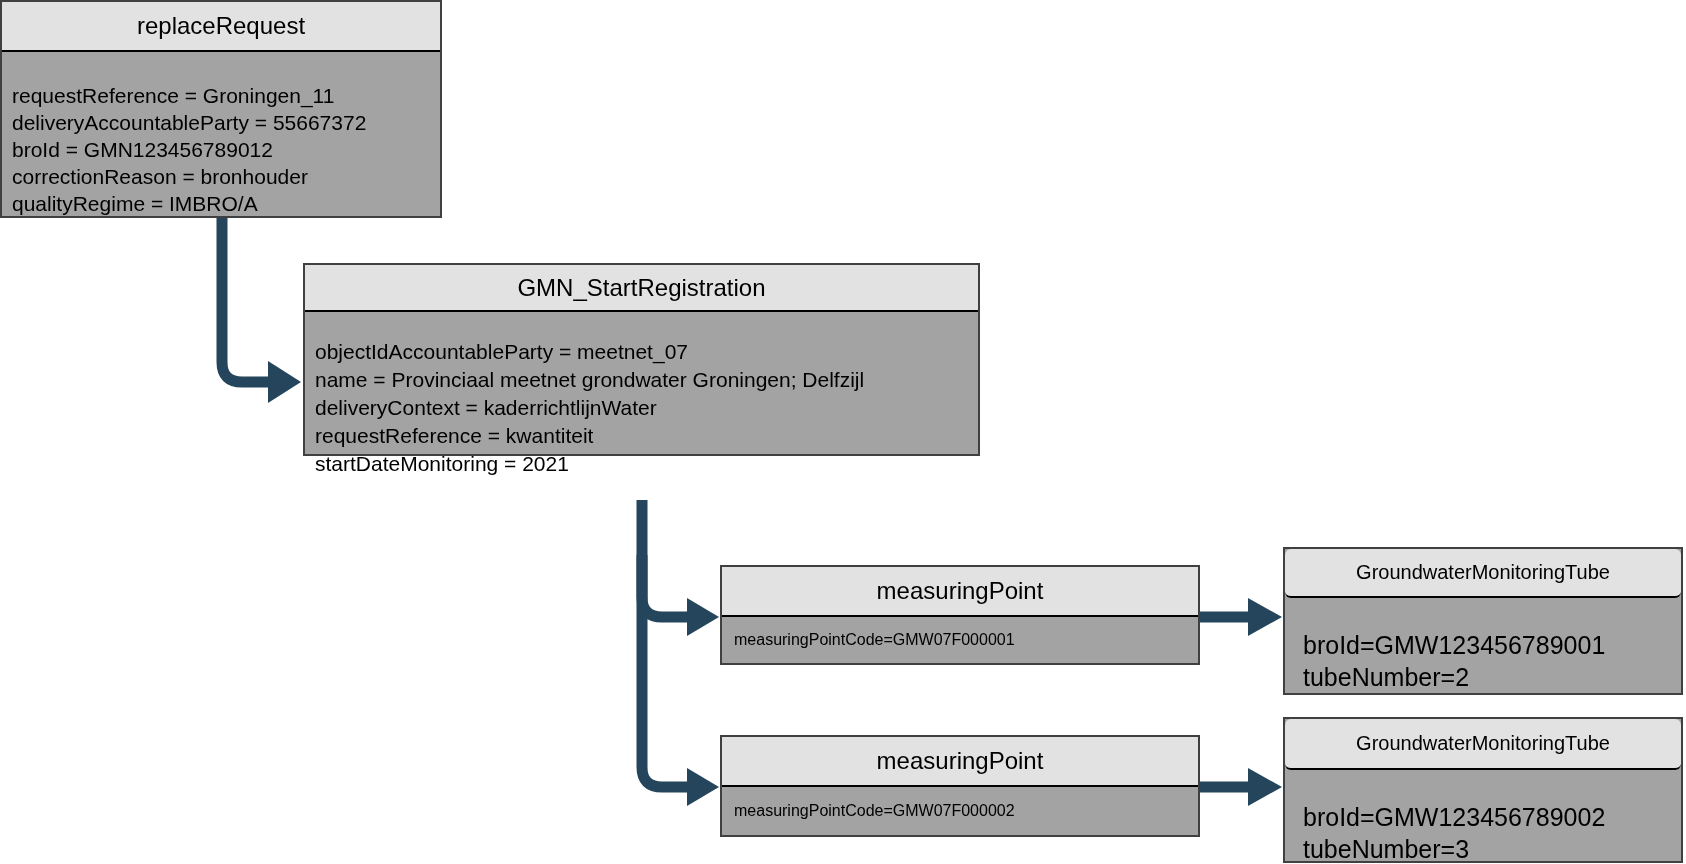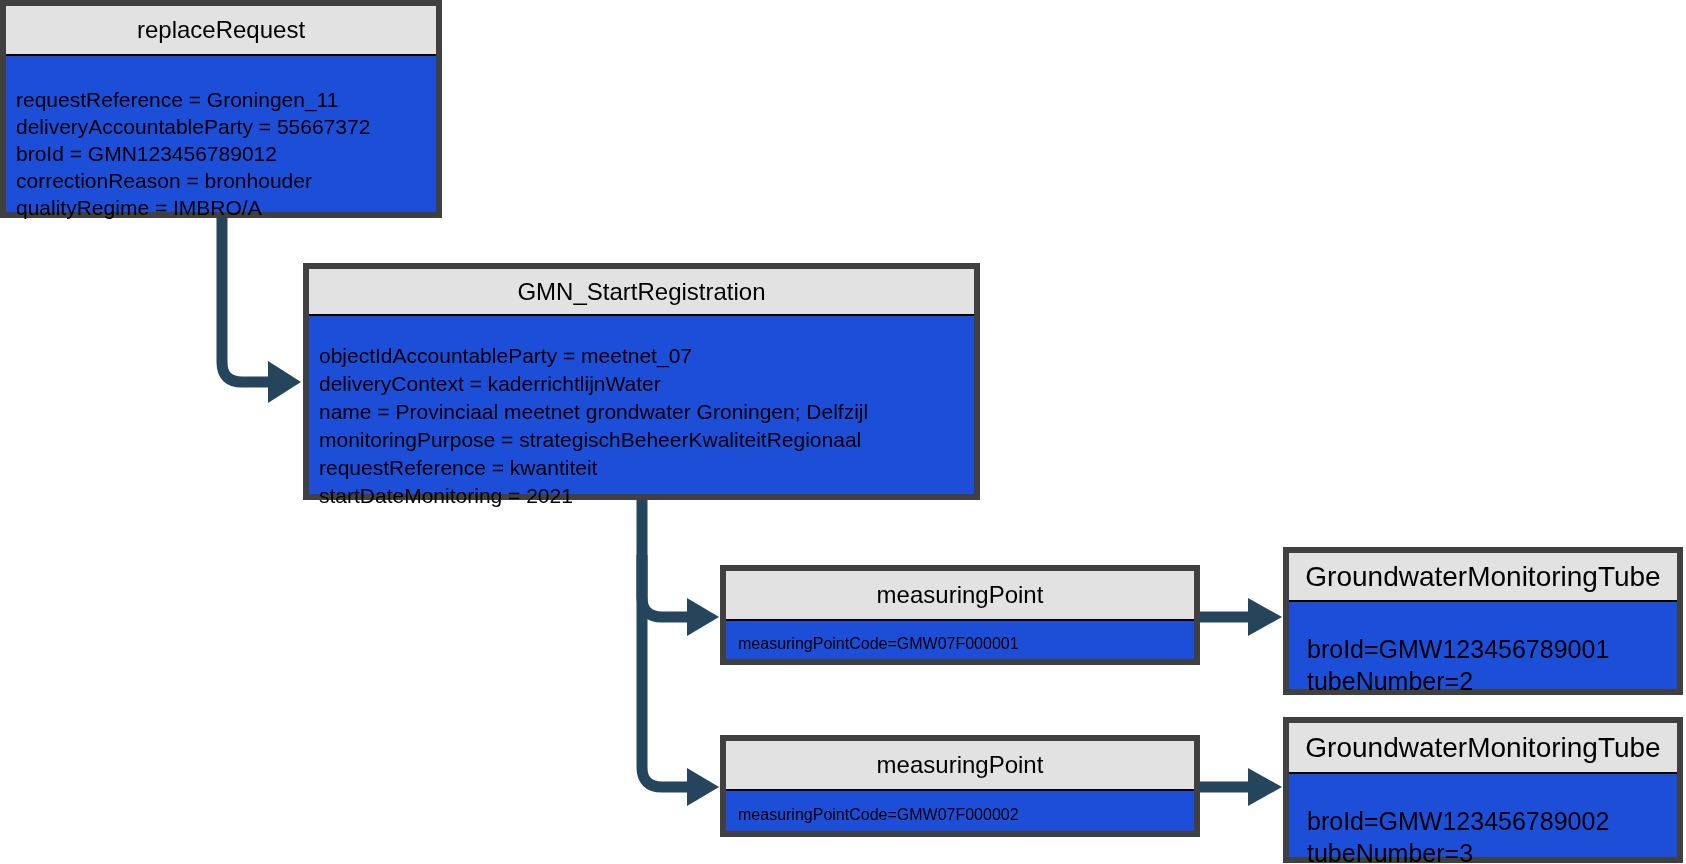--- a/index.html
+++ b/index.html
@@ -8,22 +8,22 @@
     width:1686px; height:864px;
     background:#ffffff;
     font-family:"Liberation Sans", sans-serif;
     color:#000000;
     overflow:hidden;
   }
   #edge-layer { position:absolute; left:0; top:0; width:1686px; height:864px; }
   .node {
     position:absolute;
     box-sizing:border-box;
-    border:6px solid #404040;
-    background:#1d4ed8;
+    border:2px solid #404040;
+    background:#a3a3a3;
   }
   .node-header {
     box-sizing:border-box;
     border-bottom:2px solid #000000;
     background:#e2e2e2;
     display:flex; align-items:center; justify-content:center;
     font-size:24px;
     white-space:nowrap;
   }
   .node-body {
@@ -37,21 +37,21 @@
   .attr-line { white-space:nowrap; }
   
   .gmn-body { padding-top:6px; line-height:28px; }
   
   .mp-body {
     padding:0 0 0 12px;
     display:flex; align-items:center;
     height:100%;
   }
   
-  .tube-header { font-size:28px; }
+  .tube-header { font-size:20px;border-radius:6px; }
   .tube-body { font-size:25px; line-height:32px; padding:11px 0 0 18px; }
 </style>
 </head>
 <body>
 
 <div id="canvas">
 
   <svg id="edge-layer" viewBox="0 0 1686 864" xmlns="http://www.w3.org/2000/svg">
 
     <path d="M 222 218 L 222 362 Q 222 382 242 382 L 270 382" fill="none" stroke-width="11" stroke="#24455b"></path>
@@ -74,27 +74,26 @@
     <div class="node-header" style="height:50px;">replaceRequest</div>
     <div class="node-body">
       <div class="attr-line">requestReference = Groningen_11</div>
       <div class="attr-line">deliveryAccountableParty = 55667372</div>
       <div class="attr-line">broId = GMN123456789012</div>
       <div class="attr-line">correctionReason = bronhouder</div>
       <div class="attr-line">qualityRegime = IMBRO/A</div>
     </div>
   </div>
 
-  <div class="node" style="left:303px; top:263px; width:677px; height:237px;">
+  <div class="node" style="left:303px; top:263px; width:677px; height:193px;">
     <div class="node-header" style="height:47px;">GMN_StartRegistration</div>
     <div class="node-body gmn-body">
       <div class="attr-line">objectIdAccountableParty = meetnet_07</div>
+      <div class="attr-line">name = Provinciaal meetnet grondwater Groningen; Delfzijl</div>
       <div class="attr-line">deliveryContext = kaderrichtlijnWater</div>
-      <div class="attr-line">name = Provinciaal meetnet grondwater Groningen; Delfzijl</div>
-      <div class="attr-line">monitoringPurpose = strategischBeheerKwaliteitRegionaal</div>
       <div class="attr-line">requestReference = kwantiteit</div>
       <div class="attr-line">startDateMonitoring = 2021</div>
     </div>
   </div>
 
   <div class="node" style="left:720px; top:565px; width:480px; height:100px;">
     <div class="node-header" style="height:50px;">measuringPoint</div>
     <div class="mp-body" style="height:46px;">
       <div class="attr-line">measuringPointCode=GMW07F000001</div>
     </div>

